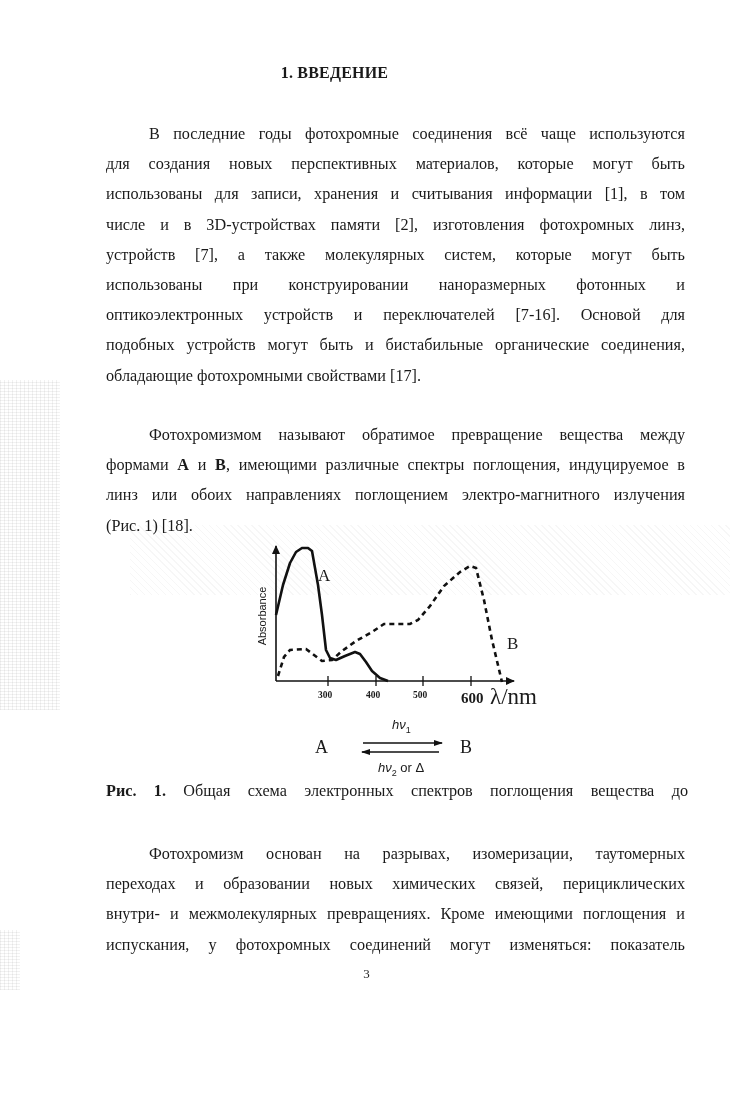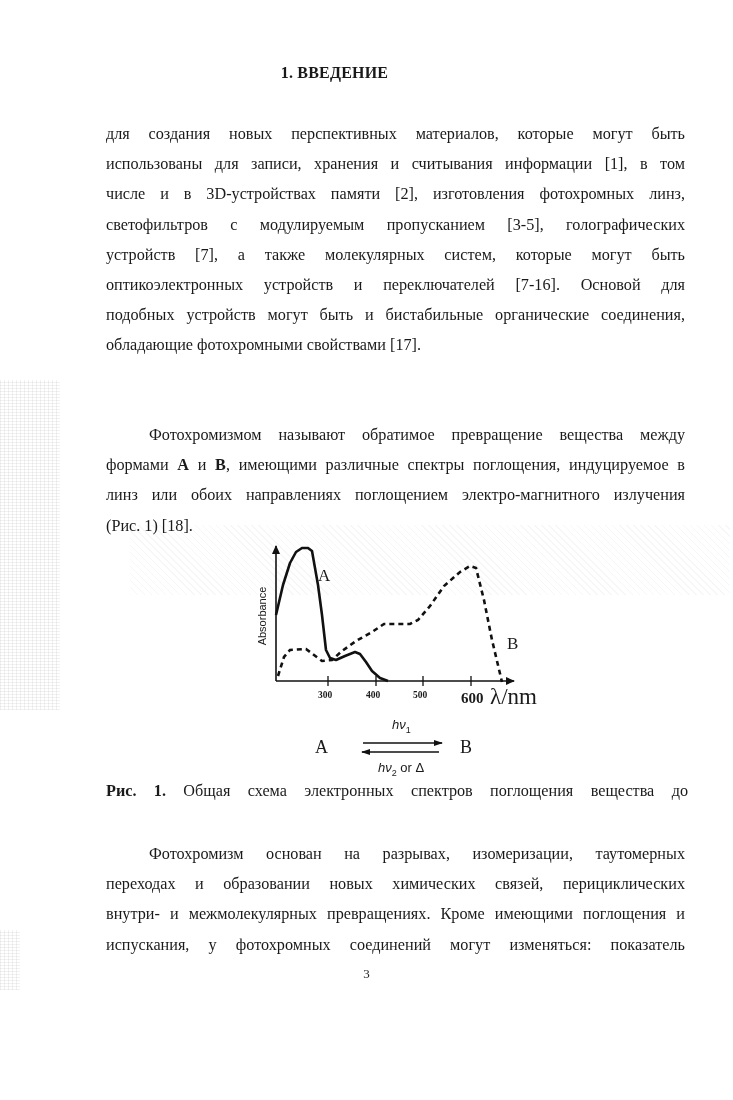--- a/index.html
+++ b/index.html
@@ -41,25 +41,26 @@
 </head>
 <body>
 
 <div class="noise n1"></div>
 <div class="noise n2"></div>
 <div class="speckle" style="left:130px; top:525px; width:600px; height:70px;"></div>
 
 <div class="title">1. ВВЕДЕНИЕ</div>
 
 <div class="para" style="top:119px;">
+  <span class="line indent">В последние годы фотохромные соединения всё чаще используются</span>
   <span class="line">для создания новых перспективных материалов, которые могут быть</span>
   <span class="line">использованы для записи, хранения и считывания информации [1], в том</span>
   <span class="line">числе и в 3D-устройствах памяти [2], изготовления фотохромных линз,</span>
-  <span class="line">светофильтров с модулируемым пропусканием [3-5], голографических</span>
   <span class="line">устройств [7], а также молекулярных систем, которые могут быть</span>
+  <span class="line">использованы при конструировании наноразмерных фотонных и</span>
   <span class="line">оптикоэлектронных устройств и переключателей [7-16]. Основой для</span>
   <span class="line">подобных устройств могут быть и бистабильные органические соединения,</span>
   <span class="line last">обладающие фотохромными свойствами [17].</span>
 </div>
 
 <div class="para" style="top:420px;">
   <span class="line indent"><span>Фотохромизмом называют обратимое превращение вещества между</span></span>
   <span class="line"><span>формами </span><b>А</b><span> и </span><b>В</b><span>, имеющими различные спектры поглощения, индуцируемое в</span></span>
   <span class="line"><span>линз или обоих направлениях поглощением электро-магнитного излучения</span></span>
   <span class="line last"><span>(Рис. 1) [18].</span></span>

